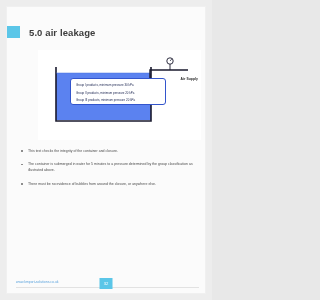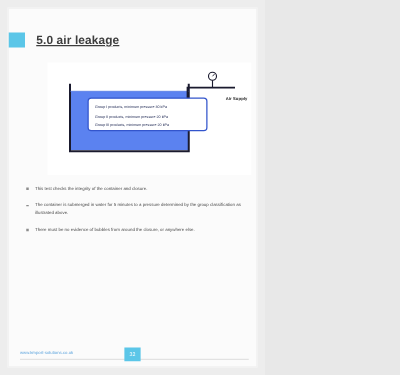--- a/index.html
+++ b/index.html
@@ -51,21 +51,20 @@
     flex: 0 0 auto;
   }
 
   .heading-text {
     margin-left: 9px;
     font-size: 9.5px;
     font-weight: bold;
     color: #3d3d3d;
     letter-spacing: 0.1px;
     white-space: nowrap;
-    text-decoration: underline;
   }
 
   
   .diagram-panel {
     position: absolute;
     left: 31px;
     top: 43px;
     width: 163px;
     height: 90px;
     background: #ffffff;

